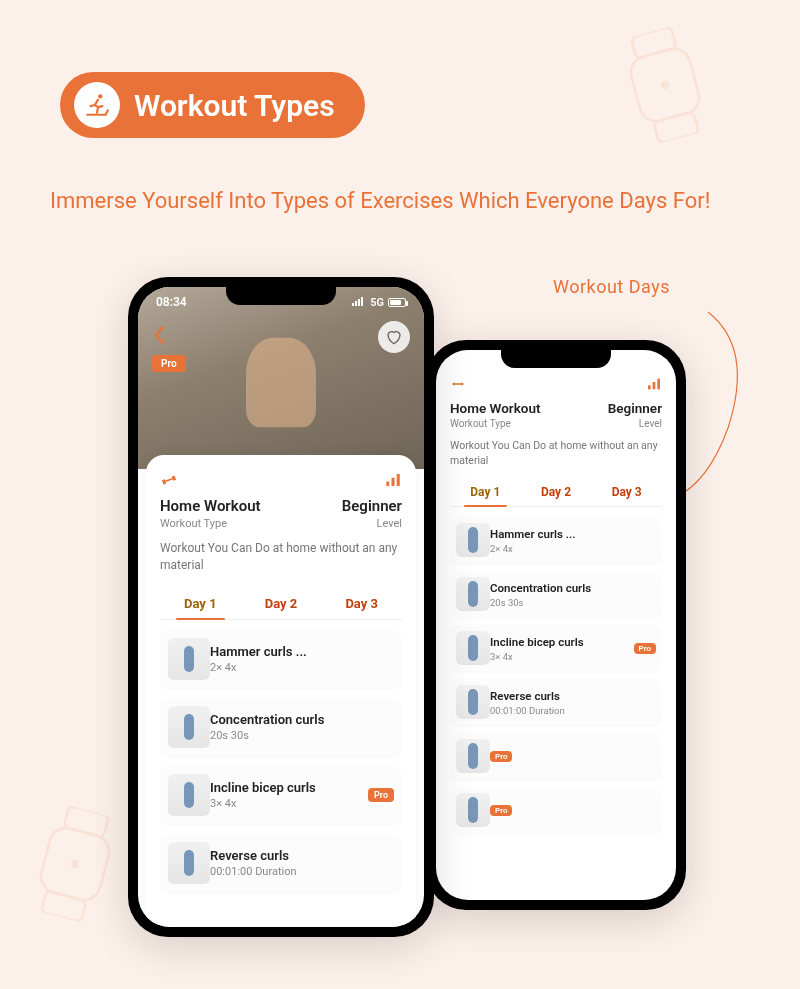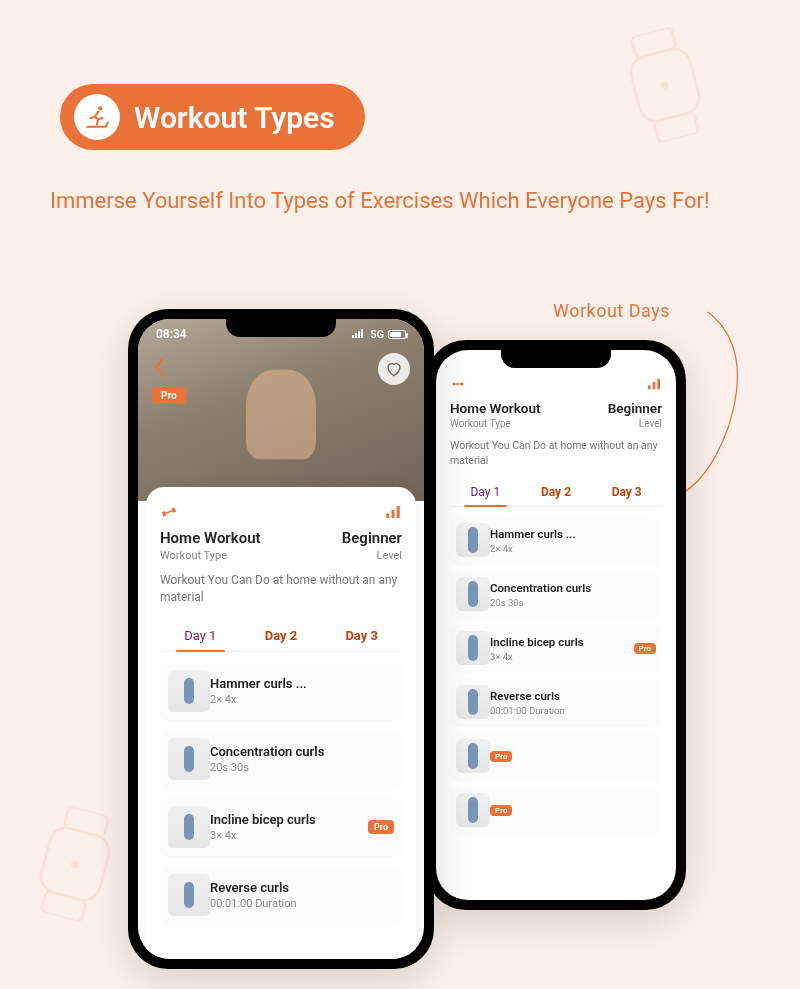--- a/index.html
+++ b/index.html
@@ -8,21 +8,21 @@
     background: #FCF0EA;
     width: 800px;
     height: 989px;
     position: relative;
     overflow: hidden;
   }
 
   
   .badge-wrapper {
     position: absolute;
-    top: 84px;
+    top: 72px;
     left: 60px;
     background: #E87237;
     border-radius: 34px;
     padding: 10px 30px 10px 14px;
     display: flex;
     align-items: center;
     gap: 14px;
   }
   .badge-icon {
     width: 46px; height: 46px;
@@ -44,21 +44,21 @@
     right: 50px;
     color: #E87237;
     font-size: 22px;
     line-height: 1.4;
     font-weight: 400;
   }
 
   
   .annotation-label {
     position: absolute;
-    top: 300px;
+    top: 276px;
     left: 553px;
     color: #E87237;
     font-size: 18px;
     letter-spacing: 0.5px;
   }
   .annotation-curve {
     position: absolute;
     top: 308px;
     left: 668px;
     width: 90px;
@@ -87,21 +87,20 @@
     width: 260px;
     height: 570px;
     z-index: 1;
   }
   .phone-front {
     top: 277px;
     left: 128px;
     width: 306px;
     height: 660px;
     z-index: 2;
-    margin-top: 32px;
   }
   .phone-screen {
     background: #fff;
     width: 100%;
     height: 100%;
     border-radius: 32px;
     overflow: hidden;
     position: relative;
   }
   .notch {
@@ -216,22 +215,22 @@
   .tab {
     flex: 1;
     text-align: center;
     padding: 8px 0;
     font-size: 13px;
     font-weight: 700;
     color: #c2410c;
     position: relative;
   }
   .tab.active {
-    color: #701a75;
-    font-weight: 400;
+    color: #a16207;
+    font-weight: 700;
   }
   .tab.active::after {
     content: "";
     position: absolute;
     bottom: -1px; left: 20%; right: 20%;
     height: 2px;
     background: #E87237;
     border-radius: 2px;
   }
 
@@ -331,21 +330,21 @@
   <span class="badge-icon">
     <svg width="26" height="26" viewBox="0 0 24 24">
       <circle cx="15" cy="4" r="2" fill="#E87237"></circle>
       <path d="M13 7 L10 12 L13 14 L12 19 M10 12 L6 13 M13 14 L17 13" stroke="#E87237" stroke-width="2" fill="none" stroke-linecap="round"></path>
       <path d="M3 21 L20 21 L22 17" stroke="#E87237" stroke-width="2" fill="none" stroke-linecap="round"></path>
     </svg>
   </span>
   <span class="badge-title">Workout Types</span>
 </div>
 
-<div class="subtitle">Immerse Yourself Into Types of Exercises Which Everyone Pays For!</div>
+<div class="subtitle">Immerse Yourself Into Types of Exercises Which Everyone Days For!</div>
 
 <div class="annotation-label">Workout  Days</div>
 <svg class="annotation-curve" viewBox="0 0 90 200">
   <path d="M 40 4 Q 86 40 60 120 Q 40 175 6 190" stroke="#E87237" stroke-width="1.2" fill="none"></path>
   <path d="M 6 190 L 14 182 M 6 190 L 16 194" stroke="#E87237" stroke-width="1.2" fill="none"></path>
 </svg>
 
 <div class="phone phone-back">
   <div class="phone-screen">
     <div class="notch"></div>

